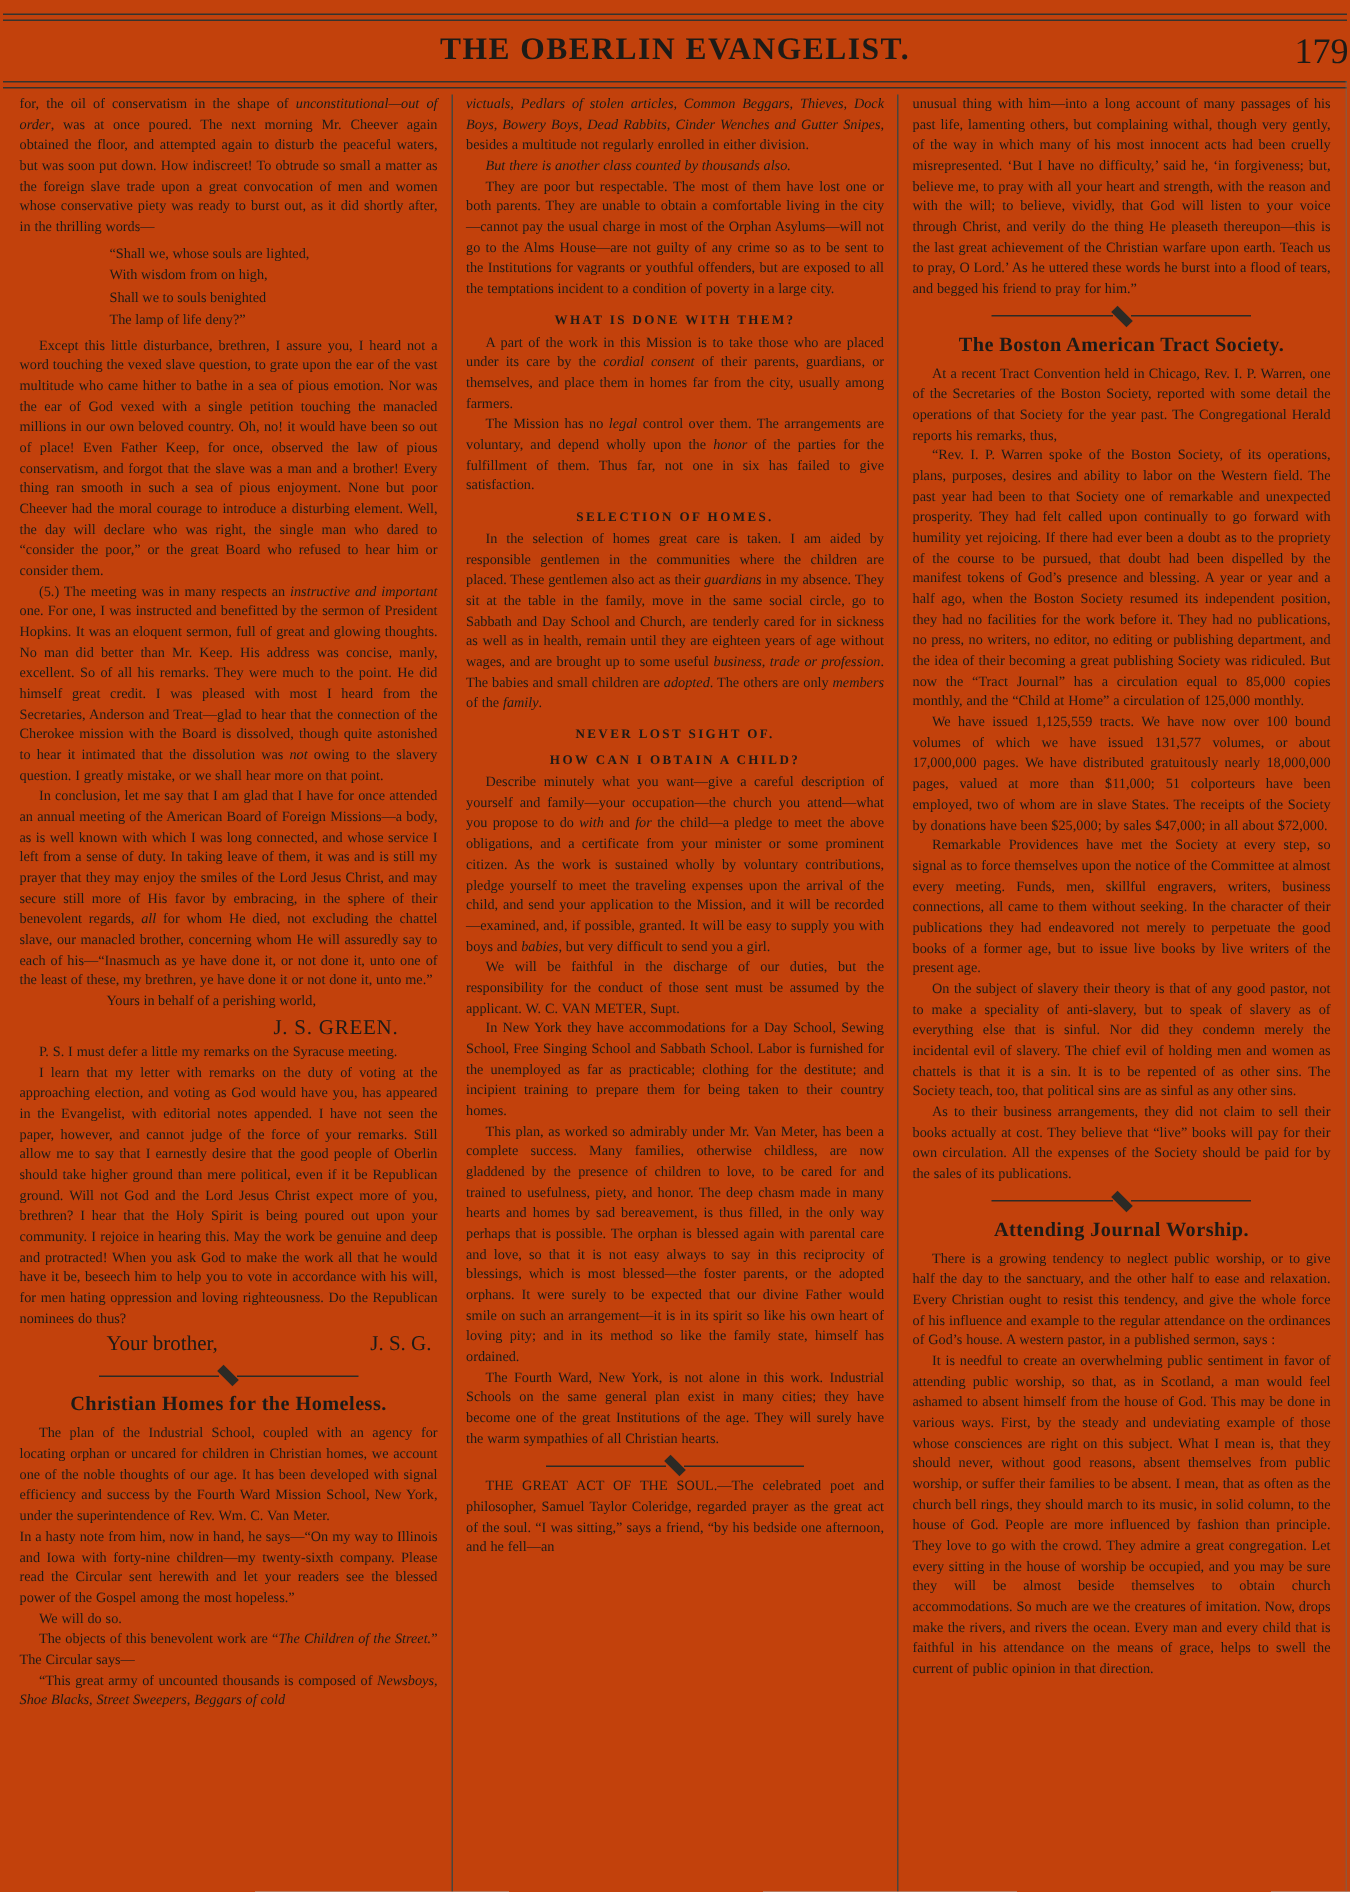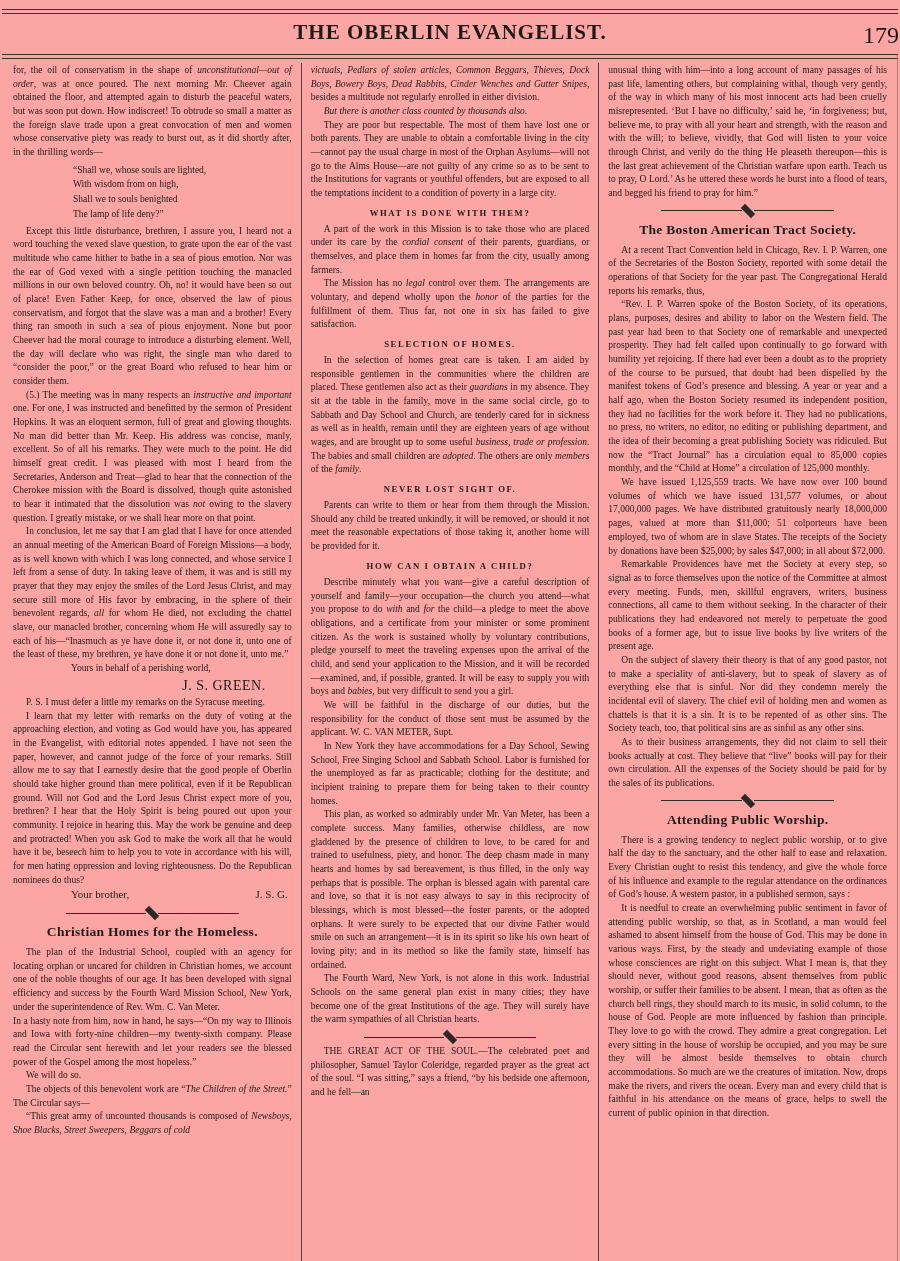--- a/index.html
+++ b/index.html
@@ -1,20 +1,20 @@
 <!DOCTYPE html>
 <html><head>
 <meta charset="utf-8">
 <style>
   html,body{margin:0;padding:0;background:#b0aca3;}
   .page{
     position:relative;
     width:900px;height:1261px;
     margin:0 auto;
-    background:#fca5a5;
+    background:#c2410c;
     color:#1d1b17;
     font-family:"Liberation Serif","DejaVu Serif",serif;
     overflow:hidden;
     box-sizing:border-box;
   }
   .rule-double{height:3px;border-top:1px solid #35332e;border-bottom:1px solid #35332e;margin:0 2px;}
   .rule-top{margin-top:9px;}
   .masthead{position:relative;height:40px;}
   .masthead h1{
     margin:0;position:absolute;left:0;right:0;top:6px;
@@ -41,21 +41,21 @@
   .subhead{
     text-align:center;font-weight:700;font-size:8.7px;
     letter-spacing:1.6px;margin:7px 0 5px 0;
   }
   .headline{
     text-align:center;font-weight:700;font-size:13.5px;
     margin:8px 0 6px 0;letter-spacing:.3px;
   }
   .signoff{font-size:9.5px;line-height:1.44;padding-left:58px;}
   .attribution{font-size:14px;line-height:1.44;text-align:right;padding-right:26px;letter-spacing:.5px;}
-  .signrow{display:flex;justify-content:space-between;font-size:11px;line-height:1.44;padding-left:58px;padding-right:4px;}
+  .signrow{display:flex;justify-content:space-between;font-size:14px;line-height:1.44;padding-left:58px;padding-right:4px;}
   .divider{display:flex;align-items:center;width:62%;margin:7px auto 5px auto;}
   .divider:before,.divider:after{content:"";flex:1;border-top:1px solid #2c2a25;}
   .diamond{width:6px;height:6px;background:#2c2a25;transform:rotate(45deg) scaleX(2.4);margin:0 3px;flex:0 0 auto;}
   .page-right-edge{position:absolute;top:54px;bottom:0;right:2px;width:1px;background:#6b665c;opacity:.55;}
 </style>
 </head>
 <body>
 
 <div class="page">
   <div class="rule-double rule-top"></div>
@@ -97,21 +97,20 @@
     <div class="col sep" id="col-1">
         <p class="para noindent"><i>victuals, Pedlars of stolen articles, Common Beggars, Thieves, Dock Boys, Bowery Boys, Dead Rabbits, Cinder Wenches and Gutter Snipes,</i> besides a multitude not regularly enrolled in either division.</p>
         <p class="para"><i>But there is another class counted by thousands also.</i></p>
         <p class="para">They are poor but respectable.  The most of them have lost one or both parents.  They are unable to obtain a comfortable living in the city—cannot pay the usual charge in most of the Orphan Asylums—will not go to the Alms House—are not guilty of any crime so as to be sent to the Institutions for vagrants or youthful offenders, but are exposed to all the temptations incident to a condition of poverty in a large city.</p>
         <div class="subhead">WHAT IS DONE WITH THEM?</div>
         <p class="para">A part of the work in this Mission is to take those who are placed under its care by the <i>cordial consent</i> of their parents, guardians, or themselves, and place them in homes far from the city, usually among farmers.</p>
         <p class="para">The Mission has no <i>legal</i> control over them.  The arrangements are voluntary, and depend wholly upon the <i>honor</i> of the parties for the fulfillment of them.  Thus far, not one in six has failed to give satisfaction.</p>
         <div class="subhead">SELECTION OF HOMES.</div>
         <p class="para">In the selection of homes great care is taken.  I am aided by responsible gentlemen in the communities where the children are placed.  These gentlemen also act as their <i>guardians</i> in my absence.  They sit at the table in the family, move in the same social circle, go to Sabbath and Day School and Church, are tenderly cared for in sickness as well as in health, remain until they are eighteen years of age without wages, and are brought up to some useful <i>business, trade or profession</i>.  The babies and small children are <i>adopted</i>.  The others are only <i>members</i> of the <i>family</i>.</p>
         <div class="subhead">NEVER LOST SIGHT OF.</div>
-        <p class="para">Parents can write to them or hear from them through the Mission.  Should any child be treated unkindly, it will be removed, or should it not meet the reasonable expectations of those taking it, another home will be provided for it.</p>
         <div class="subhead">HOW CAN I OBTAIN A CHILD?</div>
         <p class="para">Describe minutely what you want—give a careful description of yourself and family—your occupation—the church you attend—what you propose to do <i>with</i> and <i>for</i> the child—a pledge to meet the above obligations, and a certificate from your minister or some prominent citizen.  As the work is sustained wholly by voluntary contributions, pledge yourself to meet the traveling expenses upon the arrival of the child, and send your application to the Mission, and it will be recorded—examined, and, if possible, granted.  It will be easy to supply you with boys and <i>babies</i>, but very difficult to send you a girl.</p>
         <p class="para">We will be faithful in the discharge of our duties, but the responsibility for the conduct of those sent must be assumed by the applicant.   W. C. VAN METER, Supt.</p>
         <p class="para">In New York they have accommodations for a Day School, Sewing School, Free Singing School and Sabbath School.  Labor is furnished for the unemployed as far as practicable; clothing for the destitute; and incipient training to prepare them for being taken to their country homes.</p>
         <p class="para">This plan, as worked so admirably under Mr. Van Meter, has been a complete success.  Many families, otherwise childless, are now gladdened by the presence of children to love, to be cared for and trained to usefulness, piety, and honor.  The deep chasm made in many hearts and homes by sad bereavement, is thus filled, in the only way perhaps that is possible.  The orphan is blessed again with parental care and love, so that it is not easy always to say in this reciprocity of blessings, which is most blessed—the foster parents, or the adopted orphans.  It were surely to be expected that our divine Father would smile on such an arrangement—it is in its spirit so like his own heart of loving pity; and in its method so like the family state, himself has ordained.</p>
         <p class="para">The Fourth Ward, New York, is not alone in this work.  Industrial Schools on the same general plan exist in many cities; they have become one of the great Institutions of the age.  They will surely have the warm sympathies of all Christian hearts.</p>
         <div class="divider">
           <span class="diamond"></span>
         </div>
         <p class="para">THE GREAT ACT OF THE SOUL.—The celebrated poet and philosopher, Samuel Taylor Coleridge, regarded prayer as the great act of the soul.  “I was sitting,” says a friend, “by his bedside one afternoon, and he fell—an</p>
@@ -124,19 +123,19 @@
         <h3 class="headline">The Boston American Tract Society.</h3>
         <p class="para">At a recent Tract Convention held in Chicago, Rev. I. P. Warren, one of the Secretaries of the Boston Society, reported with some detail the operations of that Society for the year past.  The Congregational Herald reports his remarks, thus,</p>
         <p class="para">“Rev. I. P. Warren spoke of the Boston Society, of its operations, plans, purposes, desires and ability to labor on the Western field.  The past year had been to that Society one of remarkable and unexpected prosperity.  They had felt called upon continually to go forward with humility yet rejoicing.  If there had ever been a doubt as to the propriety of the course to be pursued, that doubt had been dispelled by the manifest tokens of God’s presence and blessing.  A year or year and a half ago, when the Boston Society resumed its independent position, they had no facilities for the work before it.  They had no publications, no press, no writers, no editor, no editing or publishing department, and the idea of their becoming a great publishing Society was ridiculed.  But now the “Tract Journal” has a circulation equal to 85,000 copies monthly, and the “Child at Home” a circulation of 125,000 monthly.</p>
         <p class="para">We have issued 1,125,559 tracts.  We have now over 100 bound volumes of which we have issued 131,577 volumes, or about 17,000,000 pages.  We have distributed gratuitously nearly 18,000,000 pages, valued at more than $11,000; 51 colporteurs have been employed, two of whom are in slave States.  The receipts of the Society by donations have been $25,000; by sales $47,000; in all about $72,000.</p>
         <p class="para">Remarkable Providences have met the Society at every step, so signal as to force themselves upon the notice of the Committee at almost every meeting.  Funds, men, skillful engravers, writers, business connections, all came to them without seeking.  In the character of their publications they had endeavored not merely to perpetuate the good books of a former age, but to issue live books by live writers of the present age.</p>
         <p class="para">On the subject of slavery their theory is that of any good pastor, not to make a speciality of anti-slavery, but to speak of slavery as of everything else that is sinful.  Nor did they condemn merely the incidental evil of slavery.  The chief evil of holding men and women as chattels is that it is a sin.  It is to be repented of as other sins.  The Society teach, too, that political sins are as sinful as any other sins.</p>
         <p class="para">As to their business arrangements, they did not claim to sell their books actually at cost.  They believe that “live” books will pay for their own circulation.  All the expenses of the Society should be paid for by the sales of its publications.</p>
         <div class="divider">
           <span class="diamond"></span>
         </div>
-        <h3 class="headline">Attending Public Worship.</h3>
+        <h3 class="headline">Attending Journal Worship.</h3>
         <p class="para">There is a growing tendency to neglect public worship, or to give half the day to the sanctuary, and the other half to ease and relaxation.  Every Christian ought to resist this tendency, and give the whole force of his influence and example to the regular attendance on the ordinances of God’s house.  A western pastor, in a published sermon, says :</p>
         <p class="para">It is needful to create an overwhelming public sentiment in favor of attending public worship, so that, as in Scotland, a man would feel ashamed to absent himself from the house of God.  This may be done in various ways.  First, by the steady and undeviating example of those whose consciences are right on this subject.  What I mean is, that they should never, without good reasons, absent themselves from public worship, or suffer their families to be absent.  I mean, that as often as the church bell rings, they should march to its music, in solid column, to the house of God.  People are more influenced by fashion than principle.  They love to go with the crowd.  They admire a great congregation.  Let every sitting in the house of worship be occupied, and you may be sure they will be almost beside themselves to obtain church accommodations.  So much are we the creatures of imitation.  Now, drops make the rivers, and rivers the ocean.  Every man and every child that is faithful in his attendance on the means of grace, helps to swell the current of public opinion in that direction.</p>
       </div>
   </main>
   <div class="page-right-edge"></div>
 </div>
 
 </body></html>

